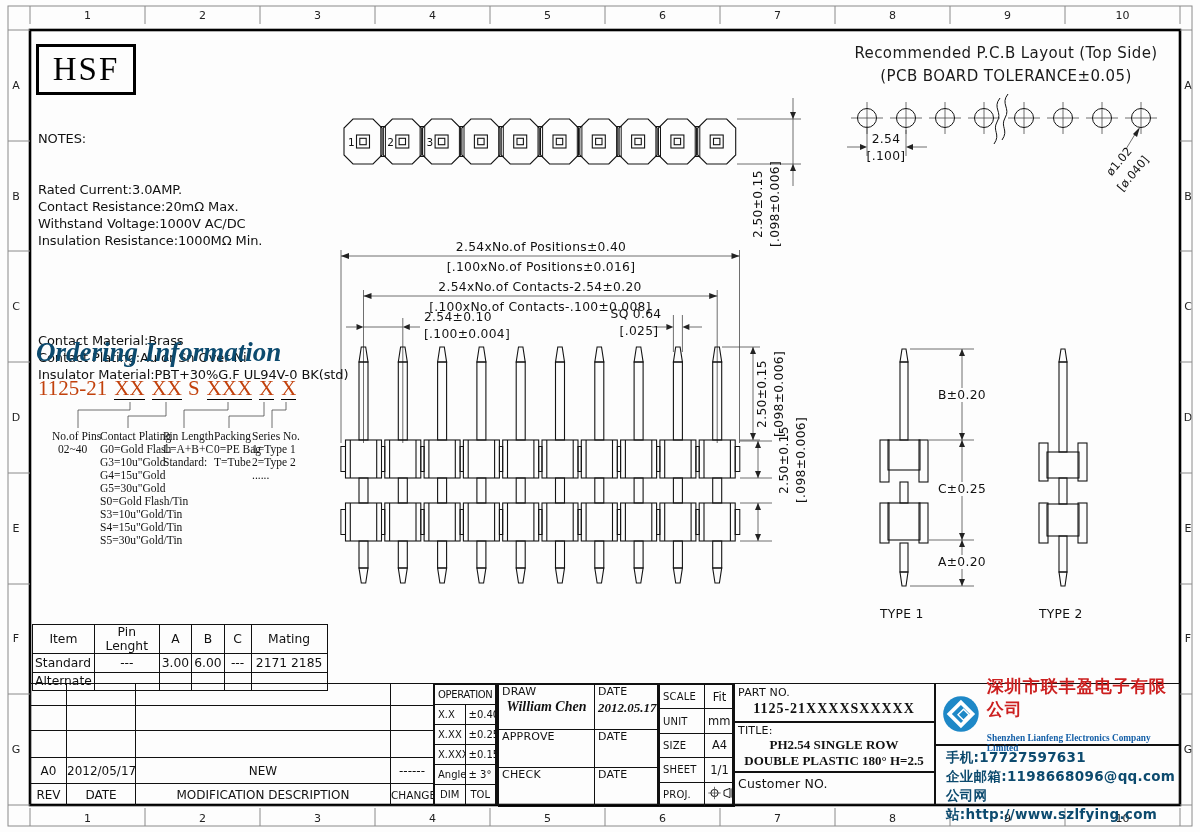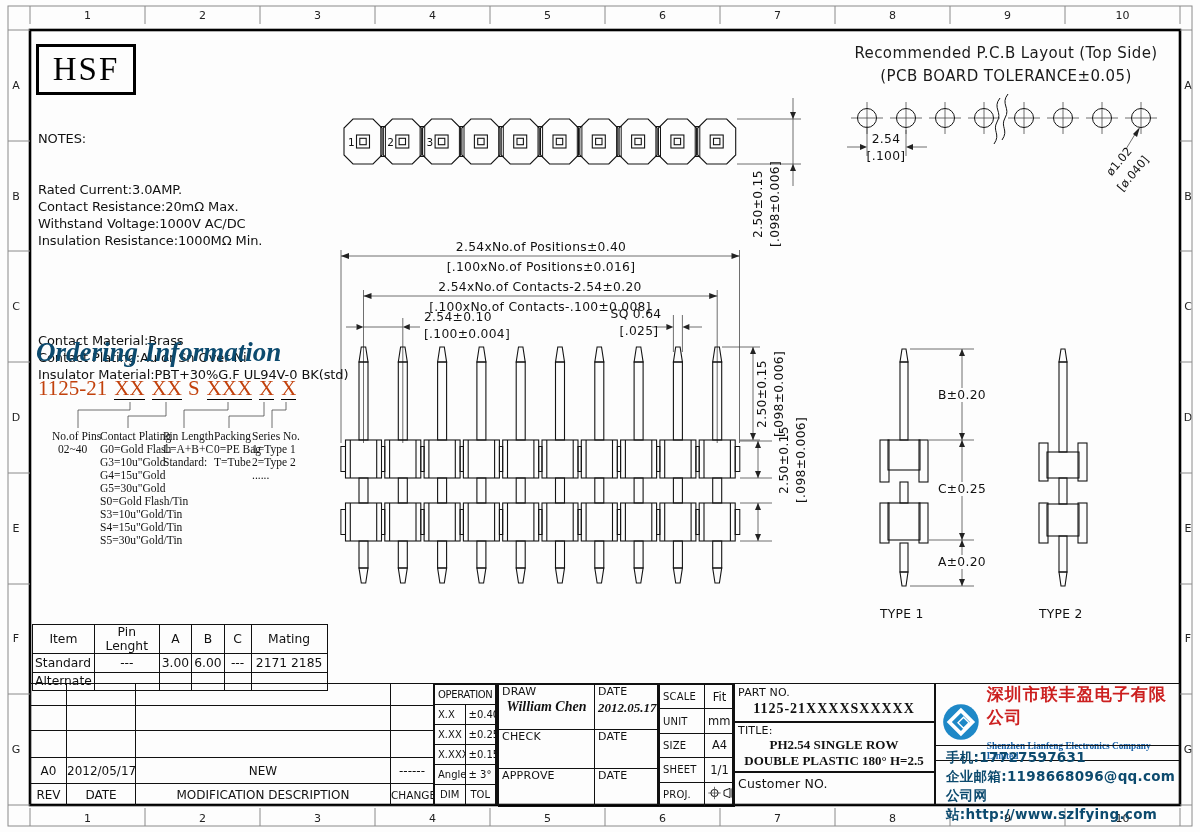--- a/index.html
+++ b/index.html
@@ -607,31 +607,31 @@
         <tr style="height:45px">
       <td style="vertical-align:top">
             <div class="cl">DRAW</div>
             <div class="sig">William Chen</div>
           </td>
       <td style="vertical-align:top">
             <div class="cl">DATE</div>
             <div class="sigd">2012.05.17</div>
           </td>
     </tr>
-    <tr style="height:39px">
+    <tr style="height:38px">
       <td style="vertical-align:top">
-            <div class="cl">CHECK</div>
+            <div class="cl">APPROVE</div>
           </td>
       <td style="vertical-align:top">
             <div class="cl">DATE</div>
           </td>
     </tr>
-    <tr style="height:38px">
+    <tr style="height:39px">
       <td style="vertical-align:top">
-            <div class="cl">APPROVE</div>
+            <div class="cl">CHECK</div>
           </td>
       <td style="vertical-align:top">
             <div class="cl">DATE</div>
           </td>
     </tr>
   </tbody>
     </table>
 </div>
 
 <div class="blk" style="left:658px;top:683px;width:75px;height:122px">
@@ -682,21 +682,21 @@
     <div class="cl" style="padding:1px 0 0 4px">TITLE:</div>
     <div class="ti-line">PH2.54 SINGLE ROW</div>
     <div class="ti-line">DOUBLE PLASTIC 180° H=2.5</div>
   </div>
   <div class="blk" style="left:733px;top:772px;width:202px;height:33px">
     <div class="cl" style="padding:3px 0 0 4px;font-size:12.5px">Customer NO.</div>
   </div>
 </div>
 
 <div>
-  <div class="blk" style="left:935px;top:683px;width:245px;height:78px;display:flex;align-items:center;padding:16px 5px;gap:6px">
+  <div class="blk" style="left:935px;top:683px;width:245px;height:62px;display:flex;align-items:center;padding:16px 5px;gap:6px">
     <svg width="46" height="46" viewBox="0 0 46 46">
       <circle cx="23" cy="23" r="20.5" fill="#1e88c7"></circle>
       <rect x="13.5" y="13.5" width="19" height="19" fill="none" stroke="#fff" stroke-width="4.2" transform="rotate(45 23 23)"></rect>
       <rect x="20" y="20" width="9" height="9" fill="#1e88c7" stroke="#fff" stroke-width="1.6" transform="rotate(45 26 26)"></rect>
     </svg>
     <div>
       <div class="comp-cn" style="color:#cc2020">深圳市联丰盈电子有限公司</div>
       <div class="comp-en" style="color:#1560a8">Shenzhen Lianfeng Electronics Company Limited</div>
     </div>
   </div>

